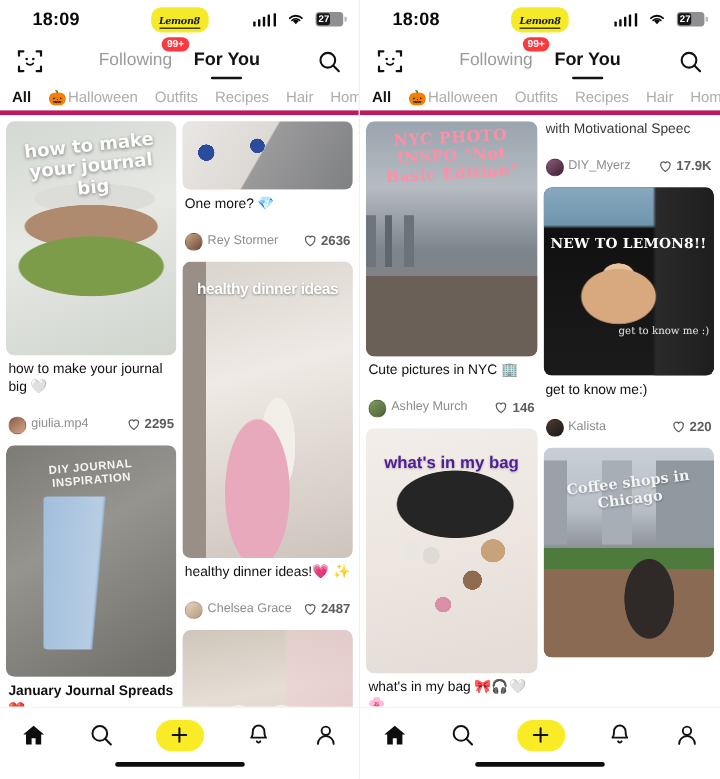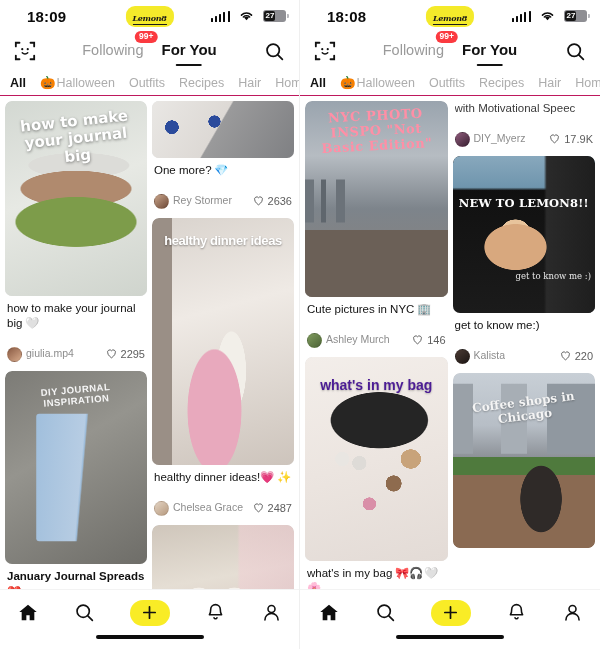--- a/index.html
+++ b/index.html
@@ -94,21 +94,21 @@
     padding: 1px 4px 2px; border-radius: 8px; line-height: 1.1;
   }
   .search-btn { margin-left: auto; width: 21px; height: 21px; }
 
   
   .cats {
     height: 26px; flex: 0 0 26px;
     display: flex; align-items: center;
     padding: 0 10px; gap: 14px;
     font-size: 12.5px; color: #adadad;
-    border-bottom: 1px solid #be185d;
+    border-bottom: 4px solid #be185d;
     overflow: hidden; white-space: nowrap;
   }
   .cat.active { color: #121212; font-weight: bold; }
   .cat.emoji-cat { display: inline-flex; align-items: center; gap: 1px; }
 
   
   .feed {
     flex: 1 1 auto; display: flex; gap: 5px;
     padding: 5px 5px 0; overflow: hidden;
     background: #fff;
@@ -136,21 +136,21 @@
     display: flex; align-items: flex-start; margin-top: 16px; gap: 4px;
   }
   .avatar {
     width: 15px; height: 15px; border-radius: 50%;
     flex: 0 0 15px; overflow: hidden;
     border: 1px solid rgba(0,0,0,.08);
   }
   .author { font-size: 10.5px; color: #8d8d8d; white-space: nowrap; overflow: hidden; text-overflow: ellipsis; }
   .likes {
     margin-left: auto; display: flex; align-items: center; gap: 3px;
-    font-size: 11px; color: #5d5d5d; flex: 0 0 auto;
+    font-size: 11px; color: #5d5d5d; flex: 0 0 auto; font-weight: bold;
   }
 
   
   .bottomnav {
     flex: 0 0 46px; height: 46px;
     display: flex; align-items: center; justify-content: space-around;
     background: #fff; border-top: 1px solid #f3f3f3;
     position: relative; z-index: 5;
   }
   .plus-btn {

